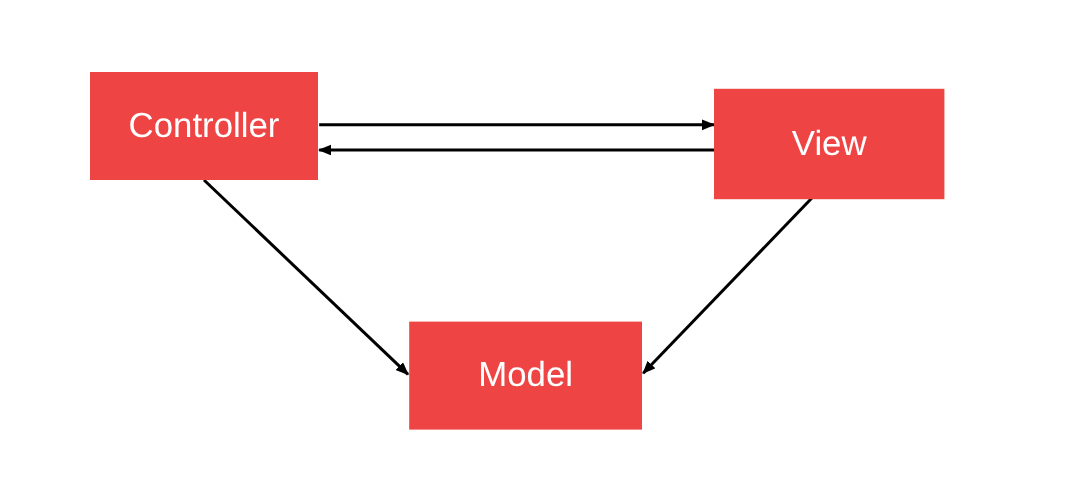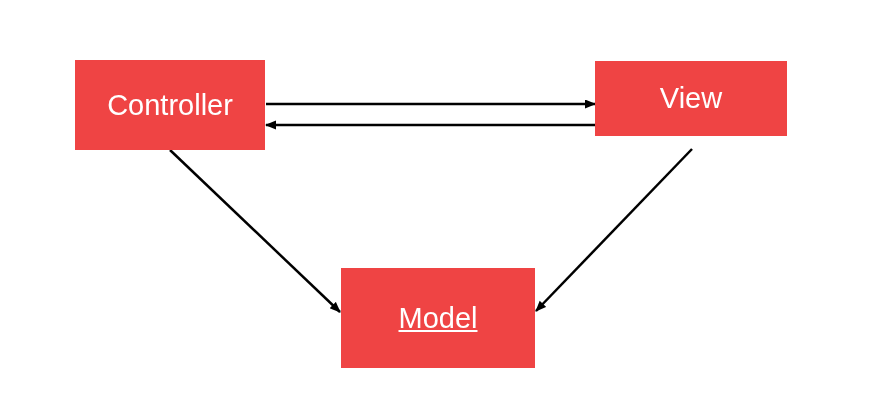--- a/index.html
+++ b/index.html
@@ -30,22 +30,22 @@
     align-items: center;
     justify-content: center;
     font-size: 29px;
     font-weight: 400;
   }
   .node span {
     display: block;
     line-height: 1;
   }
   #node-controller { left: 75px;  top: 60px;  width: 190px; height: 90px; }
-  #node-view       { left: 595px; top: 61px;  width: 192px; height: 75px; text-align: center; }
-  #node-model      { left: 341px; top: 268px; width: 194px; height: 100px; text-decoration: underline; }
+  #node-view       { left: 595px; top: 74px;  width: 192px; height: 92px; text-align: center; }
+  #node-model      { left: 341px; top: 268px; width: 194px; height: 90px; }
 </style>
 </head>
 <body>
 
 <div class="stage">
 
   <svg class="arrows-layer" viewBox="0 0 890 408" xmlns="http://www.w3.org/2000/svg">
     <defs>
       <marker id="arrowhead" markerWidth="12" markerHeight="10" refX="10" refY="4.5" orient="auto" markerUnits="userSpaceOnUse">
         <path d="M0,0 L11,4.5 L0,9 Z" fill="#000000"></path>

